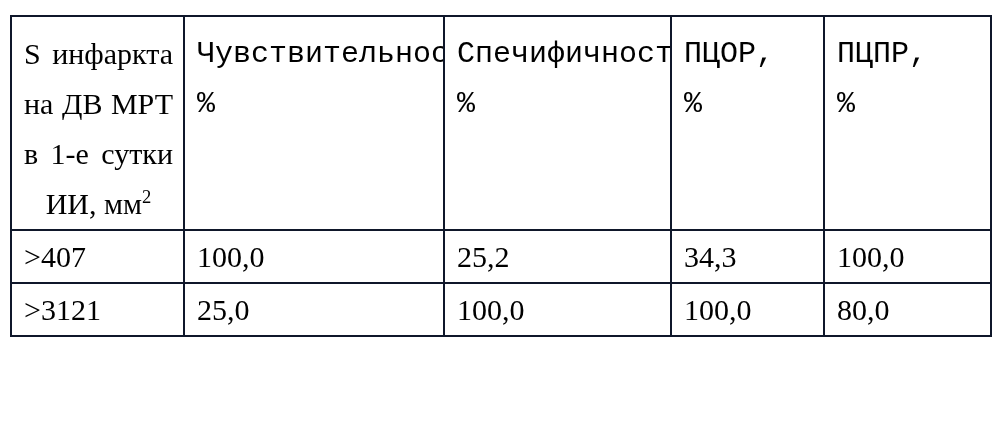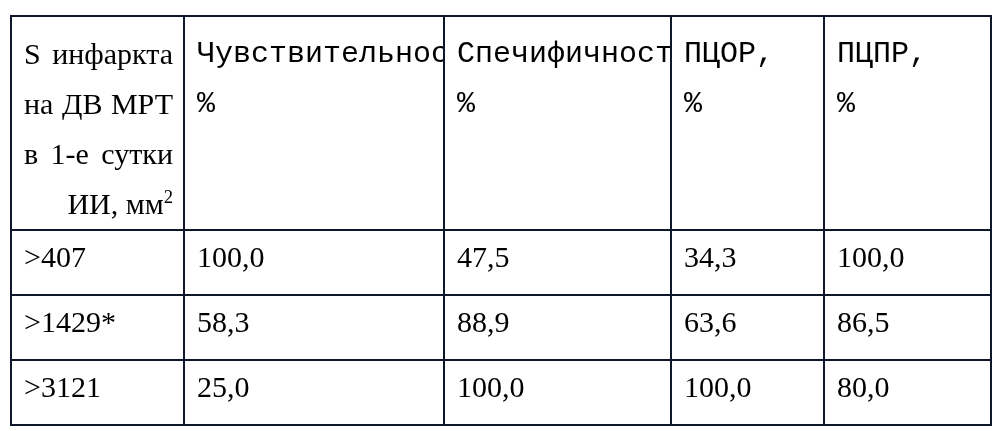--- a/index.html
+++ b/index.html
@@ -21,30 +21,30 @@
   table.t th, table.t td {
     border: 2px solid #0f172a;
     vertical-align: top;
     text-align: left;
     font-weight: normal;
     font-size: 30px;
     padding: 12px 10px 0 12px;
     overflow: hidden;
   }
   thead tr { height: 199px; }
-  tbody tr { height: 65px; }
+  tbody tr { height: 53px; }
   table.t th { line-height: 50px; }
   table.t td { padding-top: 8px; line-height: 36px; }
   .just {
     white-space: pre-line;
     text-align: justify;
     text-align-last: justify;
   }
   .pre { white-space: pre-line; font-family: Liberation Mono, monospace; }
-  .lastline { text-align: right; }
+  .lastline { text-align: center; }
   sup {
     font-size: 0.62em;
     vertical-align: super;
     line-height: 0;
   }
   .bold { font-weight: bold; }
 </style>
 </head>
 <body>
 
@@ -72,30 +72,23 @@
         <th class="pre">ПЦОР,
 %</th>
         <th class="pre">ПЦПР,
 %</th>
       </tr>
     </thead>
     <tbody>
       <tr>
         <td>&gt;407</td>
         <td>100,0</td>
-        <td>47,5</td>
+        <td>25,2</td>
         <td>34,3</td>
         <td>100,0</td>
-      </tr>
-      <tr>
-        <td class="bold">&gt;1429*</td>
-        <td class="bold">58,3</td>
-        <td class="bold">88,9</td>
-        <td class="bold">63,6</td>
-        <td class="bold">86,5</td>
       </tr>
       <tr>
         <td>&gt;3121</td>
         <td>25,0</td>
         <td class="bold">100,0</td>
         <td class="bold">100,0</td>
         <td class="bold">80,0</td>
       </tr>
     </tbody>
   </table>

